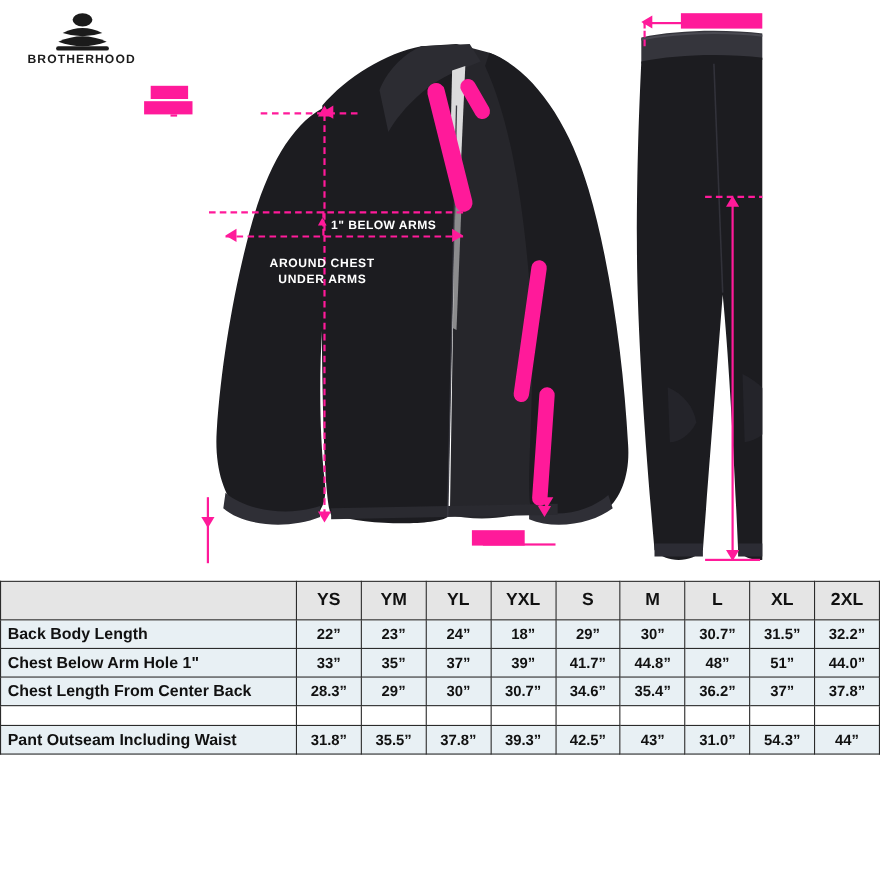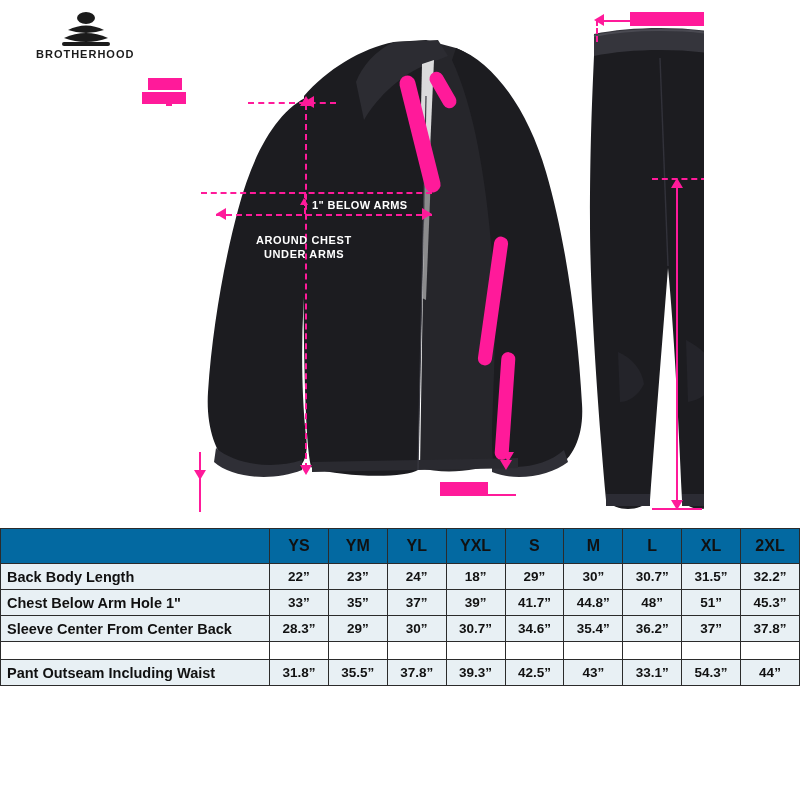--- a/index.html
+++ b/index.html
@@ -12,21 +12,21 @@
     position: relative;
     width: 800px;
     height: 800px;
     overflow: hidden;
     background: #ffffff;
   }
 
   
   .illus {
     position: absolute;
-    left: 16px; top: 0;
+    left: 5px; top: 0;
     width: 688px;
     height: 528px;
     overflow: hidden;
   }
 
   
   .logo {
     position: absolute;
     left: 18px; top: 8px;
     width: 120px; height: 60px;
@@ -110,21 +110,21 @@
   }
   th.corner { border-left: 1px solid #2b2b2b; }
   td.rowhead, th.rowhead {
     text-align: left;
     padding-left: 6px;
     font-size: 14.5px;
     margin-top: 42px;
   }
   tr.alt td { background: #e8f0f4; }
   tr.spacer td { height: 17px; background: #ffffff; }
-  thead th { height: 34px; font-size: 16px; background:#0369a1; }
+  thead th { height: 34px; font-size: 16px; background:#e5e5e5; }
 </style>
 </head>
 <body>
 
 <div id="page">
 
   <div class="illus">
 
     <div class="logo">
       <svg width="120" height="44" viewBox="0 0 120 44">
@@ -267,25 +267,25 @@
         <tr class="alt">
           <td class="rowhead">Chest Below Arm Hole 1"</td>
           <td>33”</td>
           <td>35”</td>
           <td>37”</td>
           <td>39”</td>
           <td>41.7”</td>
           <td>44.8”</td>
           <td>48”</td>
           <td>51”</td>
-          <td>45.3”</td>
+          <td>44.0”</td>
         </tr>
 
         <tr class="alt">
-          <td class="rowhead">Sleeve Center From Center Back</td>
+          <td class="rowhead">Chest Length From Center Back</td>
           <td>28.3”</td>
           <td>29”</td>
           <td>30”</td>
           <td>30.7”</td>
           <td>34.6”</td>
           <td>35.4”</td>
           <td>36.2”</td>
           <td>37”</td>
           <td>37.8”</td>
         </tr>
@@ -304,21 +304,21 @@
         </tr>
 
         <tr class="alt">
           <td class="rowhead">Pant Outseam Including Waist</td>
           <td>31.8”</td>
           <td>35.5”</td>
           <td>37.8”</td>
           <td>39.3”</td>
           <td>42.5”</td>
           <td>43”</td>
-          <td>33.1”</td>
+          <td>31.0”</td>
           <td>54.3”</td>
           <td>44”</td>
         </tr>
 
 
       </tbody>
     </table>
   </div>
 
 </div>

